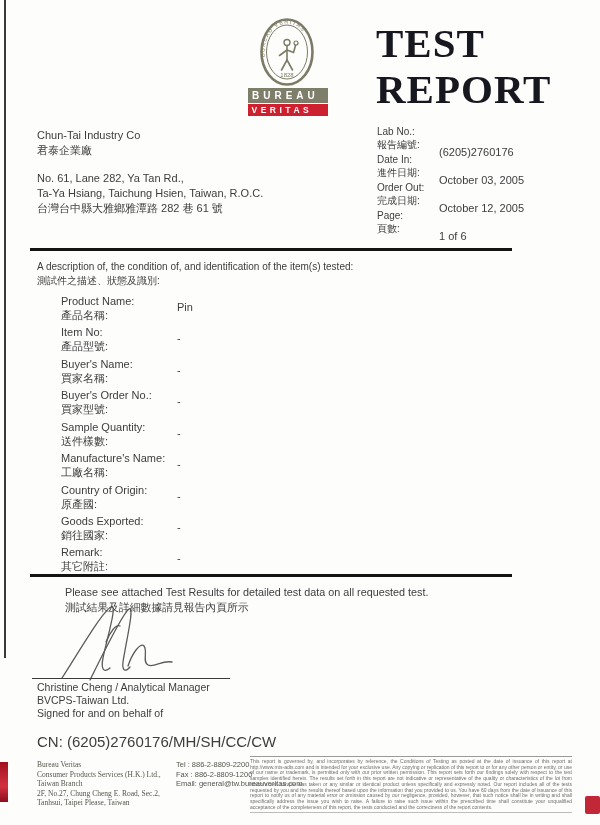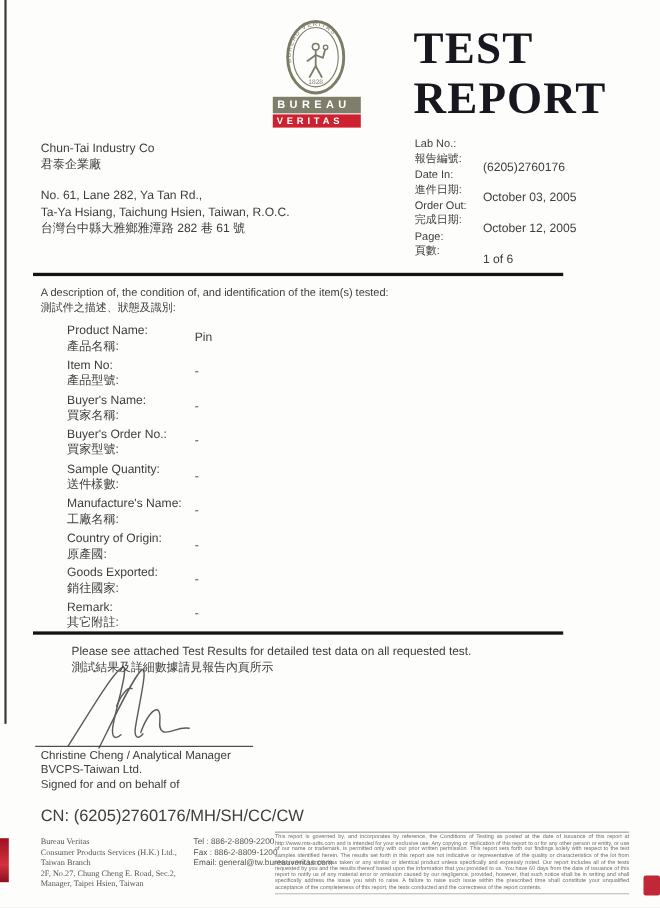--- a/index.html
+++ b/index.html
@@ -213,21 +213,21 @@
     <div>Signed for and on behalf of</div>
   </div>
 
   <div class="abs cn-line">CN: (6205)2760176/MH/SH/CC/CW</div>
 
   <div class="abs foot-company">
     <div>Bureau Veritas</div>
     <div>Consumer Products Services (H.K.) Ltd.,</div>
     <div>Taiwan Branch</div>
     <div>2F, No.27, Chung Cheng E. Road, Sec.2,</div>
-    <div>Manager, Taipei Hsien, Taiwan</div>
+    <div>Tanhsui, Taipei Please, Taiwan</div>
   </div>
   <div class="abs foot-contact">
     <div>Tel : 886-2-8809-2200</div>
     <div>Fax : 886-2-8809-1200</div>
     <div>Email: general@tw.bureauveritas.com</div>
   </div>
   <div class="abs foot-legal">This report is governed by, and incorporates by reference, the Conditions of Testing as posted at the date of issuance of this report at http://www.mts-adts.com and is intended for your exclusive use. Any copying or replication of this report to or for any other person or entity, or use of our name or trademark, is permitted only with our prior written permission. This report sets forth our findings solely with respect to the test samples identified herein. The results set forth in this report are not indicative or representative of the quality or characteristics of the lot from which a test sample was taken or any similar or identical product unless specifically and expressly noted. Our report includes all of the tests requested by you and the results thereof based upon the information that you provided to us. You have 60 days from the date of issuance of this report to notify us of any material error or omission caused by our negligence, provided, however, that such notice shall be in writing and shall specifically address the issue you wish to raise. A failure to raise such issue within the prescribed time shall constitute your unqualified acceptance of the completeness of this report, the tests conducted and the correctness of the report contents.</div>
 
 </div>
 

